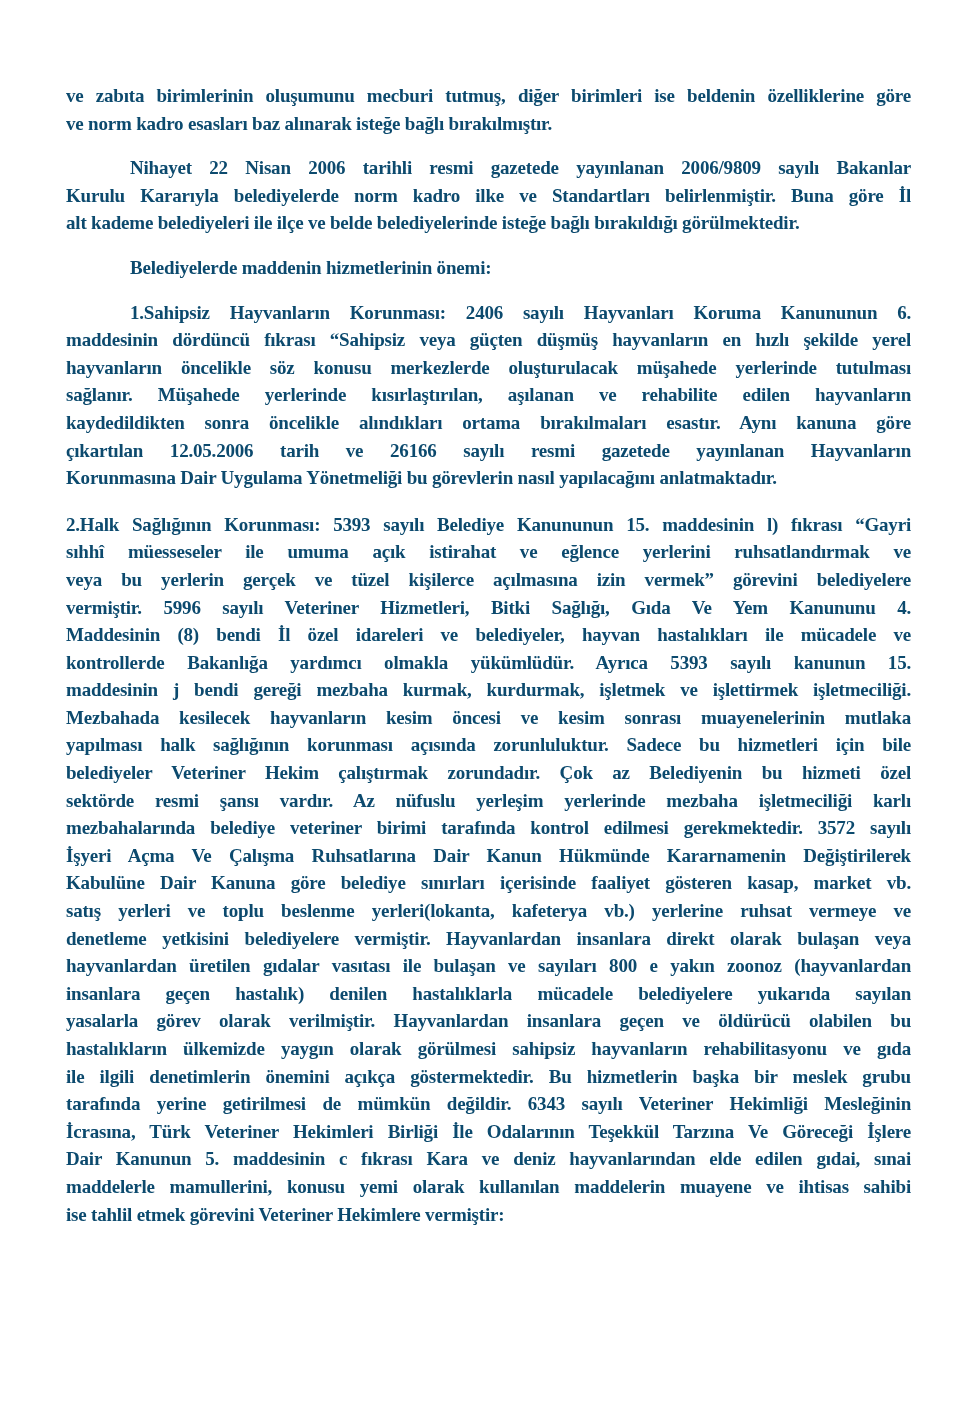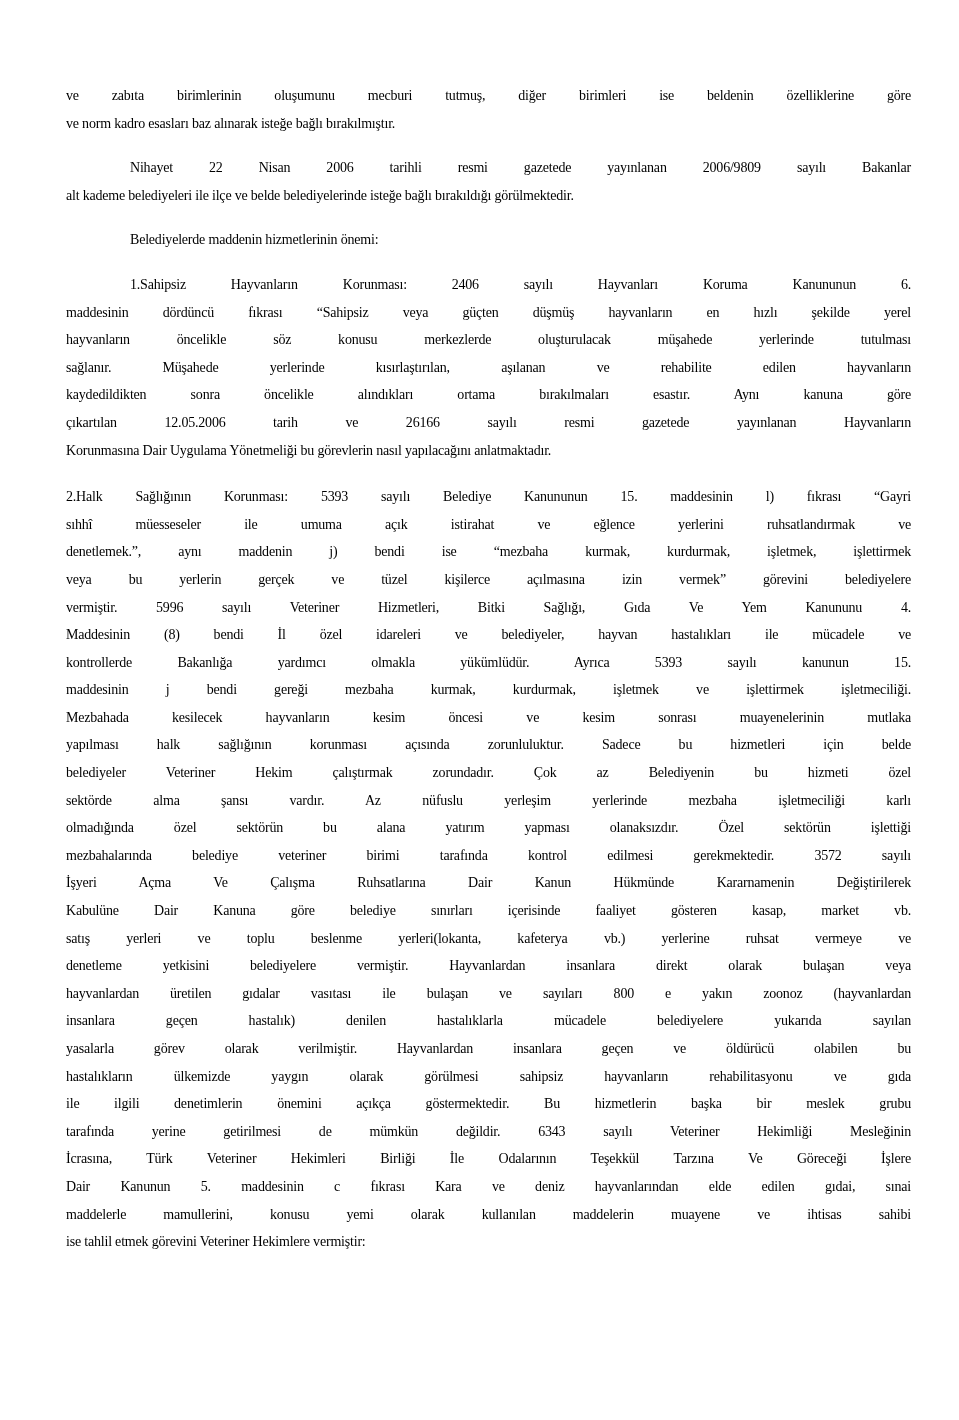--- a/index.html
+++ b/index.html
@@ -1,21 +1,22 @@
 <!DOCTYPE html>
 <html><head>
 <meta charset="utf-8">
 <style>
   html, body { margin: 0; padding: 0; background: #ffffff; }
   body { width: 959px; height: 1420px; position: relative; overflow: hidden; }
   .page {
     position: absolute; left: 66px; top: 82px; width: 845px;
     font-family: "Liberation Serif", "DejaVu Serif", serif;
-    font-size: 14px; color: #000000;
+    font-size: 19px; color: #0c4a6e;
     letter-spacing: -0.2px;
+    font-weight: bold;
   }
   .line {
     display: block; height: 27.6px; line-height: 27.6px;
     white-space: nowrap; text-align: justify; text-align-last: justify;
     word-spacing: 0;
   }
   .line.last { text-align-last: left; }
   .indent { padding-left: 64px; }
   .para { display: block; }
   .gap-s { height: 17px; }
@@ -28,20 +29,21 @@
 
   <div class="para">
     <span class="line">ve zabıta birimlerinin oluşumunu mecburi tutmuş, diğer birimleri ise beldenin özelliklerine göre</span>
     <span class="line last">ve norm kadro esasları baz alınarak isteğe bağlı bırakılmıştır.</span>
   </div>
 
   <div class="gap-s"></div>
 
   <div class="para">
     <span class="line indent">Nihayet 22 Nisan 2006 tarihli resmi gazetede yayınlanan 2006/9809 sayılı Bakanlar</span>
+    <span class="line">Kurulu Kararıyla belediyelerde norm kadro ilke ve Standartları belirlenmiştir. Buna göre İl</span>
     <span class="line last">alt kademe belediyeleri ile ilçe ve belde belediyelerinde isteğe bağlı bırakıldığı görülmektedir.</span>
   </div>
 
   <div class="gap-s"></div>
 
   <div class="para">
     <span class="line last indent">Belediyelerde maddenin hizmetlerinin önemi:</span>
   </div>
 
   <div class="gap-s"></div>
@@ -54,31 +56,29 @@
     <span class="line">kaydedildikten sonra öncelikle alındıkları ortama  bırakılmaları esastır. Aynı kanuna göre</span>
     <span class="line">çıkartılan 12.05.2006 tarih ve 26166 sayılı resmi gazetede yayınlanan Hayvanların</span>
     <span class="line last">Korunmasına Dair Uygulama Yönetmeliği bu görevlerin nasıl yapılacağını anlatmaktadır.</span>
   </div>
 
   <div class="gap-m"></div>
 
   <div class="para">
     <span class="line">2.Halk Sağlığının Korunması: 5393 sayılı Belediye Kanununun 15. maddesinin l) fıkrası “Gayri</span>
     <span class="line">sıhhî müesseseler ile umuma açık istirahat ve eğlence yerlerini ruhsatlandırmak ve</span>
-    <span class="line">denetlemek.”, aynı maddenin j) bendi ise “mezbaha kurmak, kurdurmak, işletmek, işlettirmek</span>
     <span class="line">veya bu yerlerin gerçek ve tüzel kişilerce açılmasına izin vermek” görevini belediyelere</span>
     <span class="line">vermiştir.  5996 sayılı Veteriner Hizmetleri, Bitki Sağlığı, Gıda Ve Yem Kanununu 4.</span>
     <span class="line">Maddesinin  (8) bendi İl özel idareleri ve belediyeler, hayvan hastalıkları ile mücadele ve</span>
     <span class="line">kontrollerde Bakanlığa yardımcı olmakla yükümlüdür. Ayrıca 5393 sayılı kanunun 15.</span>
     <span class="line">maddesinin j bendi gereği mezbaha kurmak, kurdurmak, işletmek ve işlettirmek işletmeciliği.</span>
     <span class="line">Mezbahada kesilecek hayvanların kesim öncesi ve kesim sonrası muayenelerinin mutlaka</span>
-    <span class="line">yapılması halk sağlığının korunması açısında zorunluluktur. Sadece bu hizmetleri için belde</span>
+    <span class="line">yapılması halk sağlığının korunması açısında zorunluluktur. Sadece bu hizmetleri için bile</span>
     <span class="line">belediyeler Veteriner Hekim çalıştırmak zorundadır. Çok az Belediyenin bu hizmeti özel</span>
-    <span class="line">sektörde alma şansı vardır. Az nüfuslu yerleşim yerlerinde mezbaha işletmeciliği karlı</span>
-    <span class="line">olmadığında özel sektörün bu alana yatırım yapması olanaksızdır. Özel sektörün işlettiği</span>
+    <span class="line">sektörde resmi şansı vardır. Az nüfuslu yerleşim yerlerinde mezbaha işletmeciliği karlı</span>
     <span class="line">mezbahalarında belediye veteriner birimi tarafında kontrol edilmesi gerekmektedir.  3572 sayılı</span>
     <span class="line">İşyeri Açma Ve Çalışma Ruhsatlarına Dair Kanun Hükmünde Kararnamenin Değiştirilerek</span>
     <span class="line">Kabulüne Dair Kanuna göre belediye sınırları içerisinde faaliyet gösteren kasap, market vb.</span>
     <span class="line">satış yerleri ve toplu beslenme yerleri(lokanta, kafeterya vb.) yerlerine ruhsat vermeye ve</span>
     <span class="line">denetleme yetkisini belediyelere vermiştir. Hayvanlardan insanlara direkt olarak bulaşan veya</span>
     <span class="line">hayvanlardan üretilen gıdalar vasıtası ile bulaşan ve sayıları 800 e yakın zoonoz (hayvanlardan</span>
     <span class="line">insanlara geçen hastalık) denilen hastalıklarla  mücadele belediyelere yukarıda  sayılan</span>
     <span class="line">yasalarla görev olarak verilmiştir. Hayvanlardan insanlara geçen ve öldürücü olabilen bu</span>
     <span class="line">hastalıkların ülkemizde yaygın olarak görülmesi sahipsiz hayvanların rehabilitasyonu ve gıda</span>
     <span class="line">ile ilgili denetimlerin önemini açıkça göstermektedir. Bu hizmetlerin başka bir meslek grubu</span>

